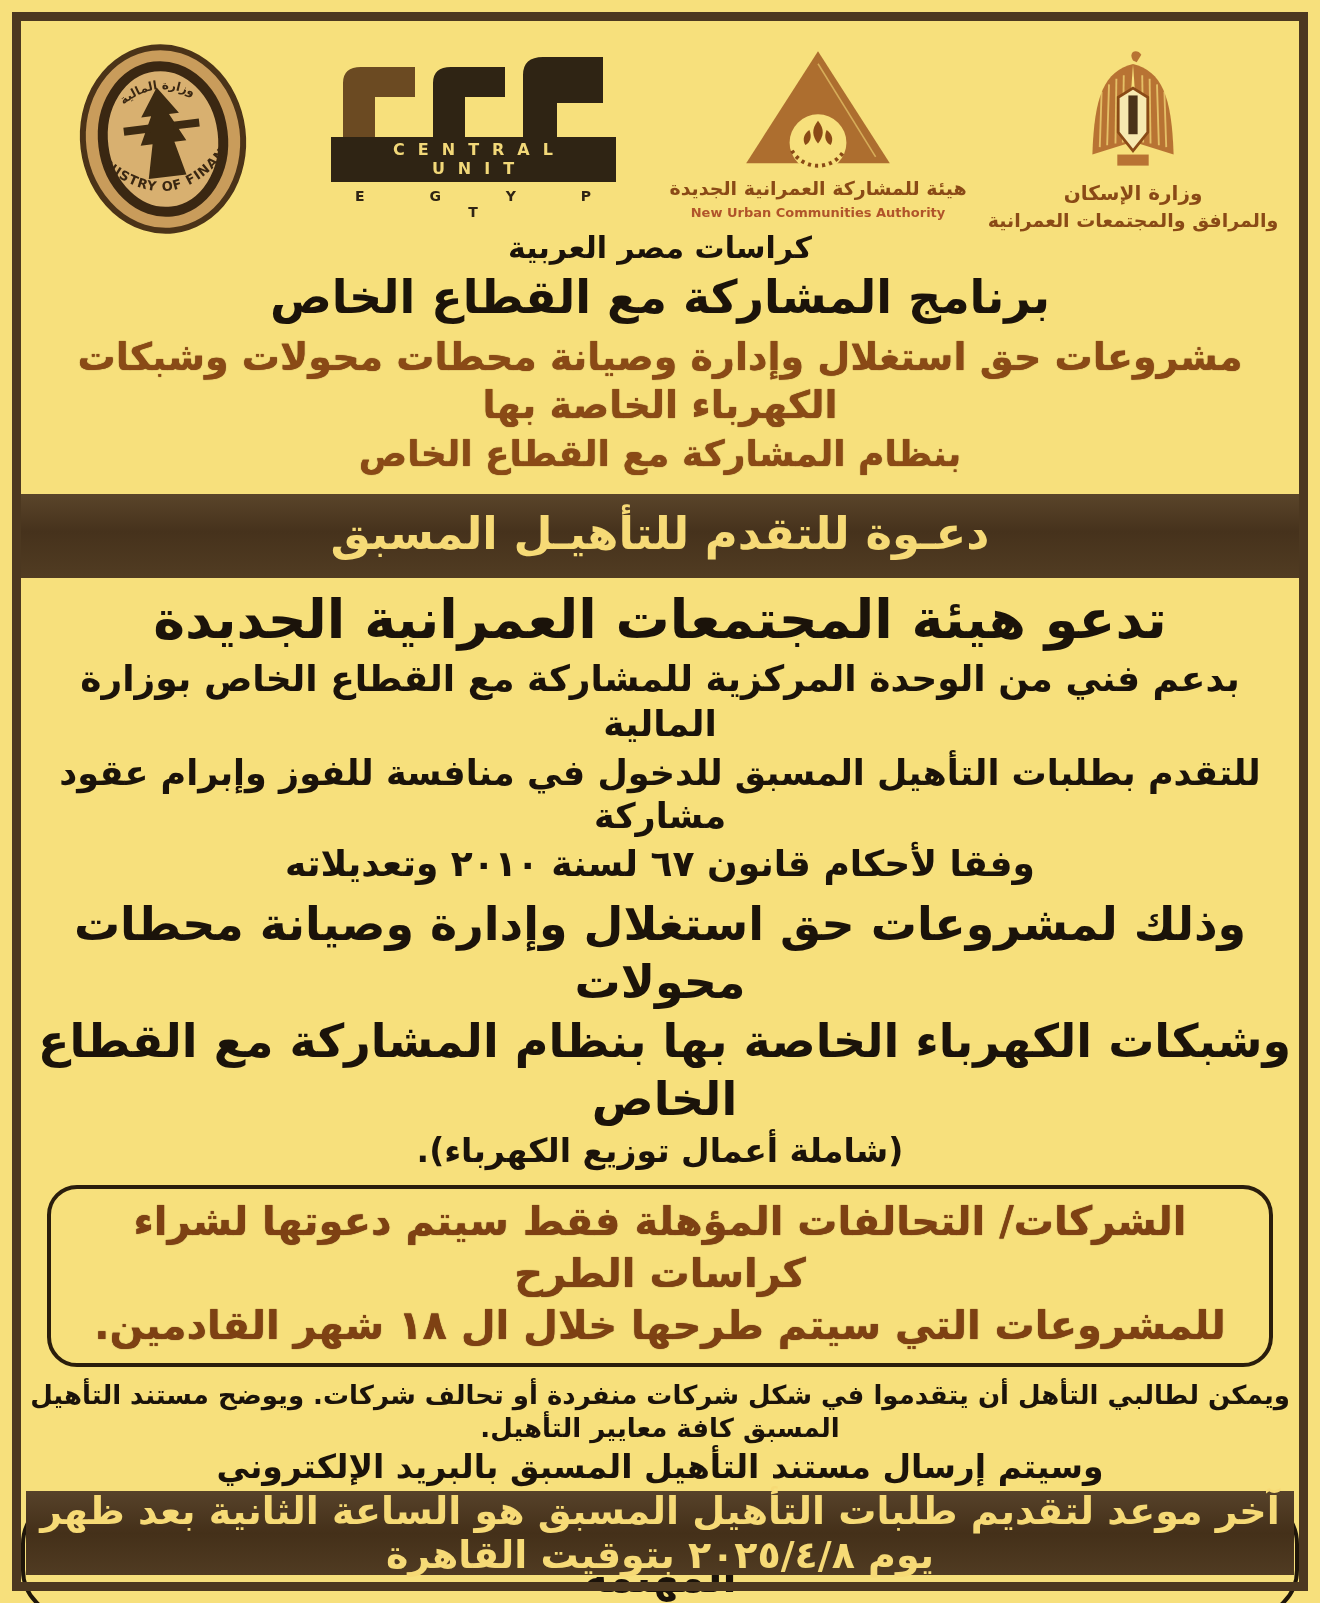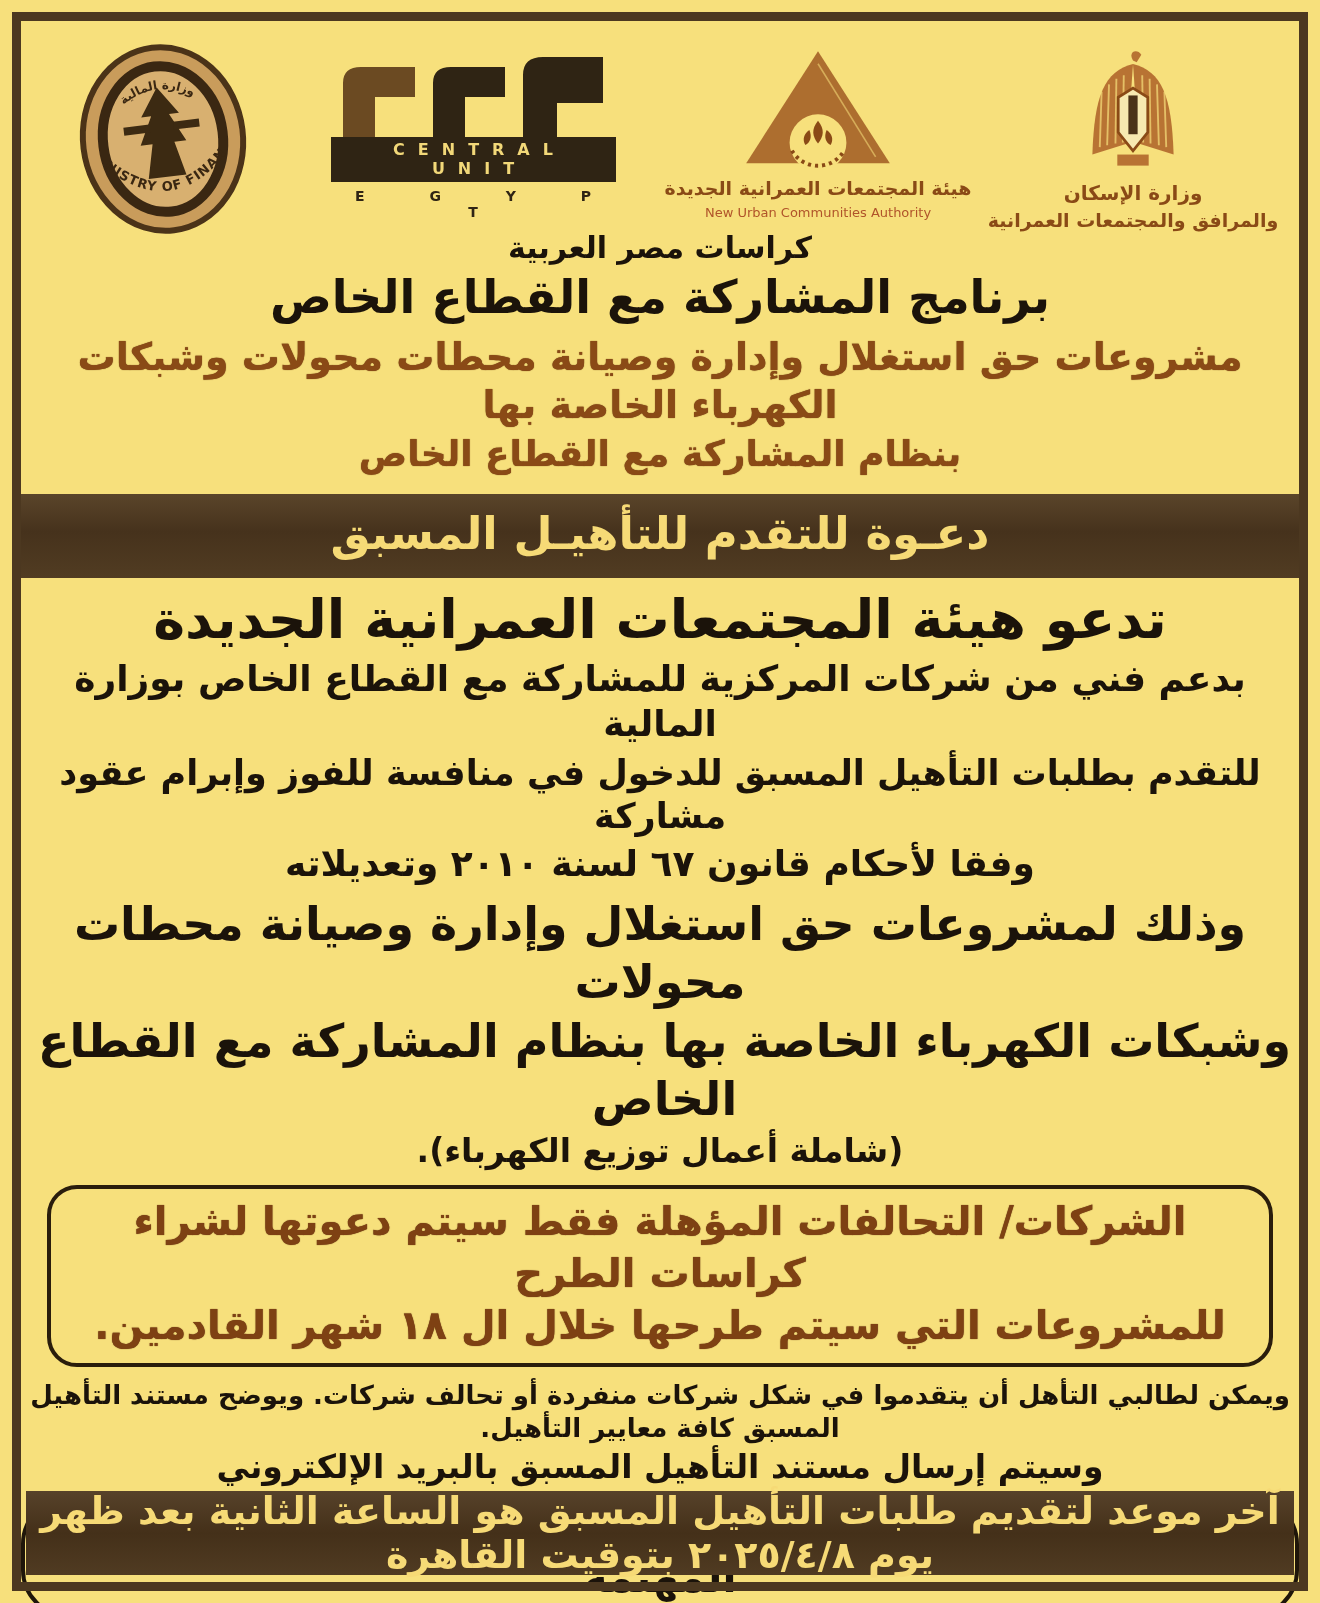--- a/index.html
+++ b/index.html
@@ -44,21 +44,21 @@
     background:var(--darkbrown);color:#f2d879;
     font-size:16px;letter-spacing:13px;padding:3px 0 4px 13px;
     width:272px;margin-top:-2px;font-weight:bold;
   }
   .ppp-egypt{
     color:var(--darkbrown);font-size:14px;letter-spacing:30px;
     padding-left:30px;margin-top:6px;font-weight:bold;
   }
   .nuca{width:250px;margin-top:6px;}
   .nuca-ar{color:#8a4a16;font-size:19px;margin-top:8px;white-space:nowrap;}
-  .nuca-en{color:#b0542a;font-size:13px;margin-top:6px;white-space:nowrap;font-weight:normal;}
+  .nuca-en{color:#b0542a;font-size:13px;margin-top:6px;white-space:nowrap;font-weight:bold;}
   .housing{width:240px;margin-top:10px;}
   .housing-l1{color:#8a4a16;font-size:20px;margin-top:6px;}
   .housing-l2{color:#8a4a16;font-size:19px;margin-top:4px;white-space:nowrap;}
   
   .line{line-height:1.25;}
   .l-country{font-size:30px;margin-top:8px;}
   .l-program{font-size:46px;margin-top:2px;}
   .l-proj1{font-size:38px;margin-top:8px;color:var(--brown);text-shadow:0 0 1px #6b3a10;}
   .l-proj2{font-size:36px;margin-top:2px;color:var(--brown);text-shadow:0 0 1px #6b3a10;}
   .banner{
@@ -135,21 +135,21 @@
 
     <div class="logo-block nuca">
       <svg width="150" height="122" viewBox="0 0 190 152">
         <path d="M95 4 L186 146 L4 146 Z" fill="#ad6e2f"></path>
         <path d="M95 20 L168 138" stroke="#f7e07c" stroke-width="2" opacity="0.55" fill="none"></path>
         <circle cx="95" cy="120" r="36" fill="#f7e07c"></circle>
         <path d="M95 92 c-9 11 -7 20 0 29 c7 -9 9 -18 0 -29 Z" fill="#8a4a16"></path>
         <path d="M84 104 c-7 5 -9 12 -5 19 c6 -3 9 -10 5 -19 Z M106 104 c7 5 9 12 5 19 c-6 -3 -9 -10 -5 -19 Z" fill="#8a4a16"></path>
         <path d="M62 130 A38 38 0 0 0 128 130" stroke="#8a4a16" stroke-width="5" stroke-dasharray="4 5" fill="none"></path>
       </svg>
-      <div class="nuca-ar">هيئة المجتمعات العمرانية الجديدة</div>
+      <div class="nuca-ar">هيئة للمشاركة العمرانية الجديدة</div>
       <div class="nuca-en">New Urban Communities Authority</div>
     </div>
 
     <div class="logo-block housing">
       <svg width="120" height="124" viewBox="0 0 130 134">
         <path d="M65 14 C34 22 23 48 21 112 L59 100 Z" fill="#b87333"></path>
         <path d="M65 14 C96 22 107 48 109 112 L71 100 Z" fill="#b87333"></path>
         <g stroke="#f7e07c" stroke-width="2" opacity="0.7">
           <path d="M31 44 L29 104"></path>
             <path d="M39 36 L37 102"></path>
@@ -171,21 +171,21 @@
   </div>
 
   <div class="line l-country">كراسات مصر العربية</div>
   <div class="line l-program">برنامج المشاركة مع القطاع الخاص</div>
   <div class="line l-proj1">مشروعات حق استغلال وإدارة وصيانة محطات محولات وشبكات الكهرباء الخاصة بها</div>
   <div class="line l-proj2">بنظام المشاركة مع القطاع الخاص</div>
 
   <div class="banner">دعـوة للتقدم للتأهيـل المسبق</div>
 
   <div class="line l-invite">تدعو هيئة المجتمعات العمرانية الجديدة</div>
-  <div class="line l-support">بدعم فني من شركات المركزية للمشاركة مع القطاع الخاص بوزارة المالية</div>
+  <div class="line l-support">بدعم فني من الوحدة المركزية للمشاركة مع القطاع الخاص بوزارة المالية</div>
   <div class="line l-apply">للتقدم بطلبات التأهيل المسبق للدخول في منافسة للفوز وإبرام عقود مشاركة</div>
   <div class="line l-law">وفقا لأحكام قانون ٦٧ لسنة ٢٠١٠ وتعديلاته</div>
   <div class="line l-projbig1">وذلك لمشروعات حق استغلال وإدارة وصيانة محطات محولات</div>
   <div class="line l-projbig2">وشبكات الكهرباء الخاصة بها بنظام المشاركة مع القطاع الخاص</div>
   <div class="line l-incl">(شاملة أعمال توزيع الكهرباء).</div>
 
   <div class="box1">
     <div class="bline">الشركات/ التحالفات المؤهلة فقط سيتم دعوتها لشراء كراسات الطرح</div>
     <div class="bline">للمشروعات التي سيتم طرحها خلال ال ١٨ شهر القادمين.</div>
   </div>

